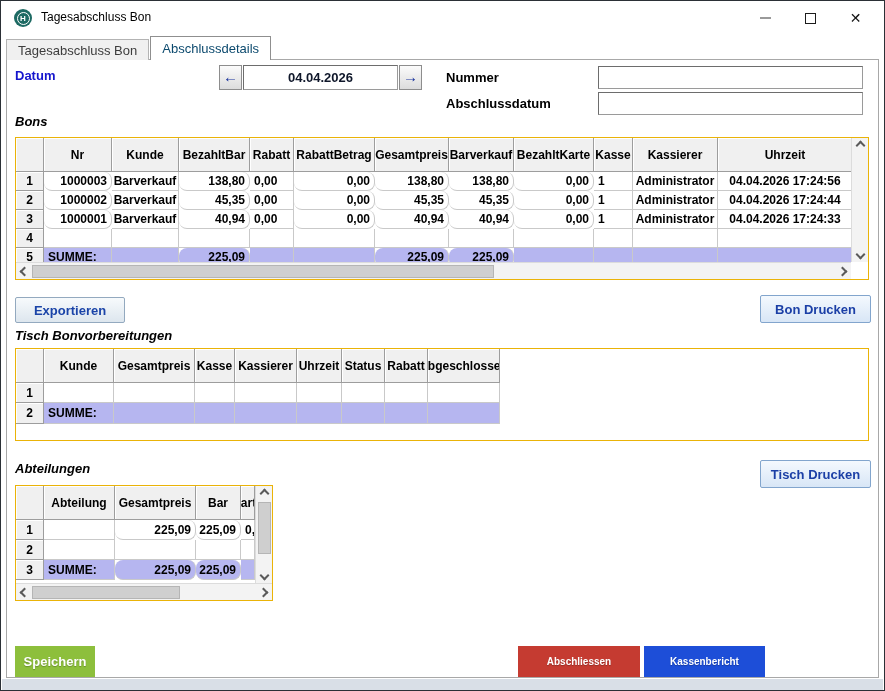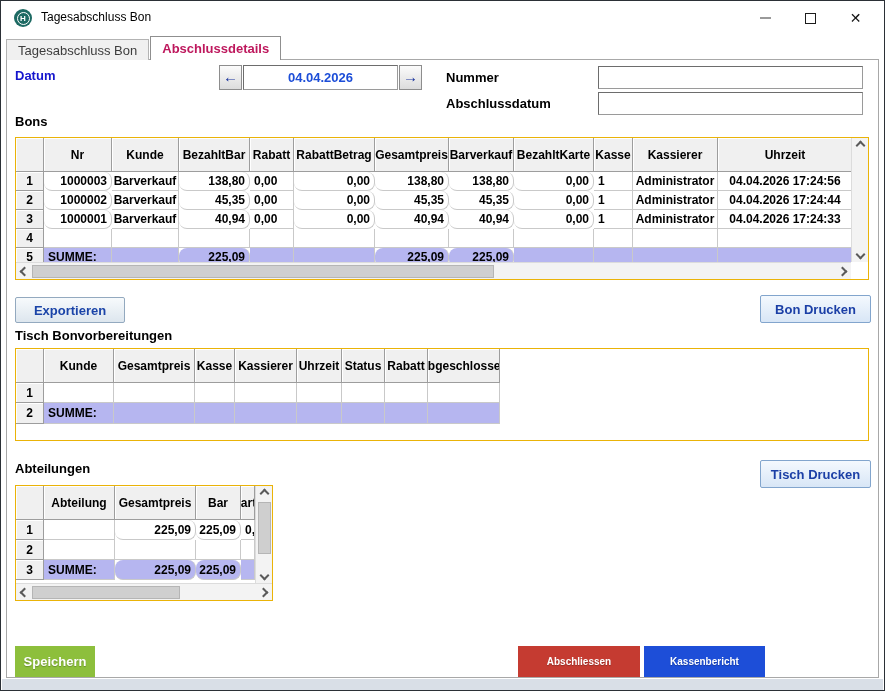--- a/index.html
+++ b/index.html
@@ -24,39 +24,39 @@
   .glyph-max { width:11px; height:11px; border:1px solid #1c1c1c; background:#fff; }
   .glyph-close { font-size:14px; color:#111; line-height:1; }
 
   
   .tabbar { position:absolute; left:5px; top:35px; height:24px; display:flex;
             align-items:flex-end; z-index:3; }
   .tab { height:21px; padding:0 11px; background:#f0f0f0; border:1px solid #b3b3b3;
          border-bottom:none; display:flex; align-items:center; font-size:13px; color:#3d3d3d;
          cursor:pointer; margin-right:1px; }
   .tab.active { height:24px; background:#fff; border:1px solid #8f8f8f; border-bottom:none;
-         color:#be185d;font-weight:bold; }
+         color:#0c4a6e; }
   .tabpage { position:absolute; left:5px; top:58px; width:873px; height:619px;
              border:1px solid #a8a8a8; background:#fff; z-index:0; }
   .bottom-strip { position:absolute; left:1px; right:1px; top:678px; height:12px;
                   background:#d9dfe7; }
 
   
   .lbl { position:absolute; font-size:13px; font-weight:bold; color:#000; z-index:2; }
   .lbl-blue { color:#1515cd; }
   .nav-btn { position:absolute; width:23px; height:25px; z-index:2;
              background:linear-gradient(#fbfbfb,#dcdcdc); border:1px solid #8d8d8d;
              color:#16309c; font-size:15px; font-weight:bold; display:flex; align-items:center;
              justify-content:center; cursor:pointer; padding-bottom:2px; }
   .field { position:absolute; background:#fff; border:1px solid #9a9a9a; border-top-color:#6d6d6d;
            border-left-color:#6d6d6d; font-family:"Liberation Sans",sans-serif;
            font-size:13px; z-index:2; padding:0 5px; }
-  .date-field { text-align:center; color:#1d4ed8; font-weight:bold; }
-
-  .section-head { position:absolute; font-size:13px; font-weight:bold; color:#000; z-index:2; }
+  .date-field { text-align:center; color:#0f172a; font-weight:bold; }
+
+  .section-head { position:absolute; font-size:13px; font-weight:bold; color:#000; z-index:2;font-style:italic; }
 
   
   .tbl { position:absolute; background:#fff; border:1px solid #eab308; z-index:2; overflow:hidden;text-decoration:underline; }
   .tbl-body { position:absolute; left:0; top:0; overflow:hidden; background:#fff; }
   .row { display:flex; }
   .cell { flex:none; display:flex; align-items:center; padding:0 4px; overflow:hidden;
           white-space:nowrap; font-size:12px; font-weight:bold; color:#000;
           border-right:1px solid #c9c9c9; border-bottom:1px solid #c9c9c9; }
   .hdr-row .cell, .rowhdr { background:#f0f0f0; border-right:1px solid #9d9d9d;
           border-bottom:1px solid #9d9d9d; box-shadow:inset 1px 1px 0 #fff;

